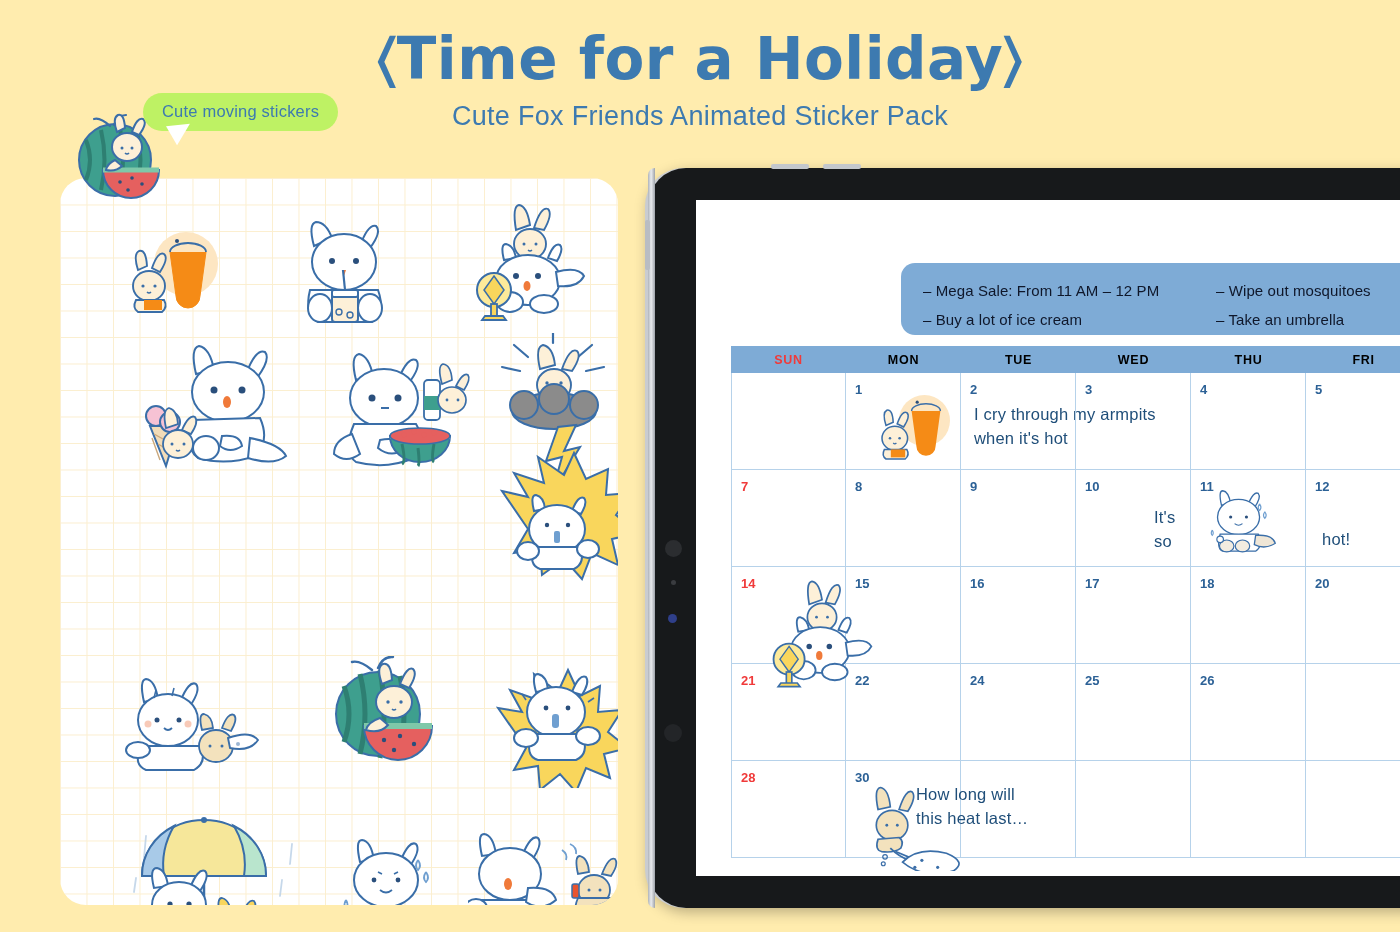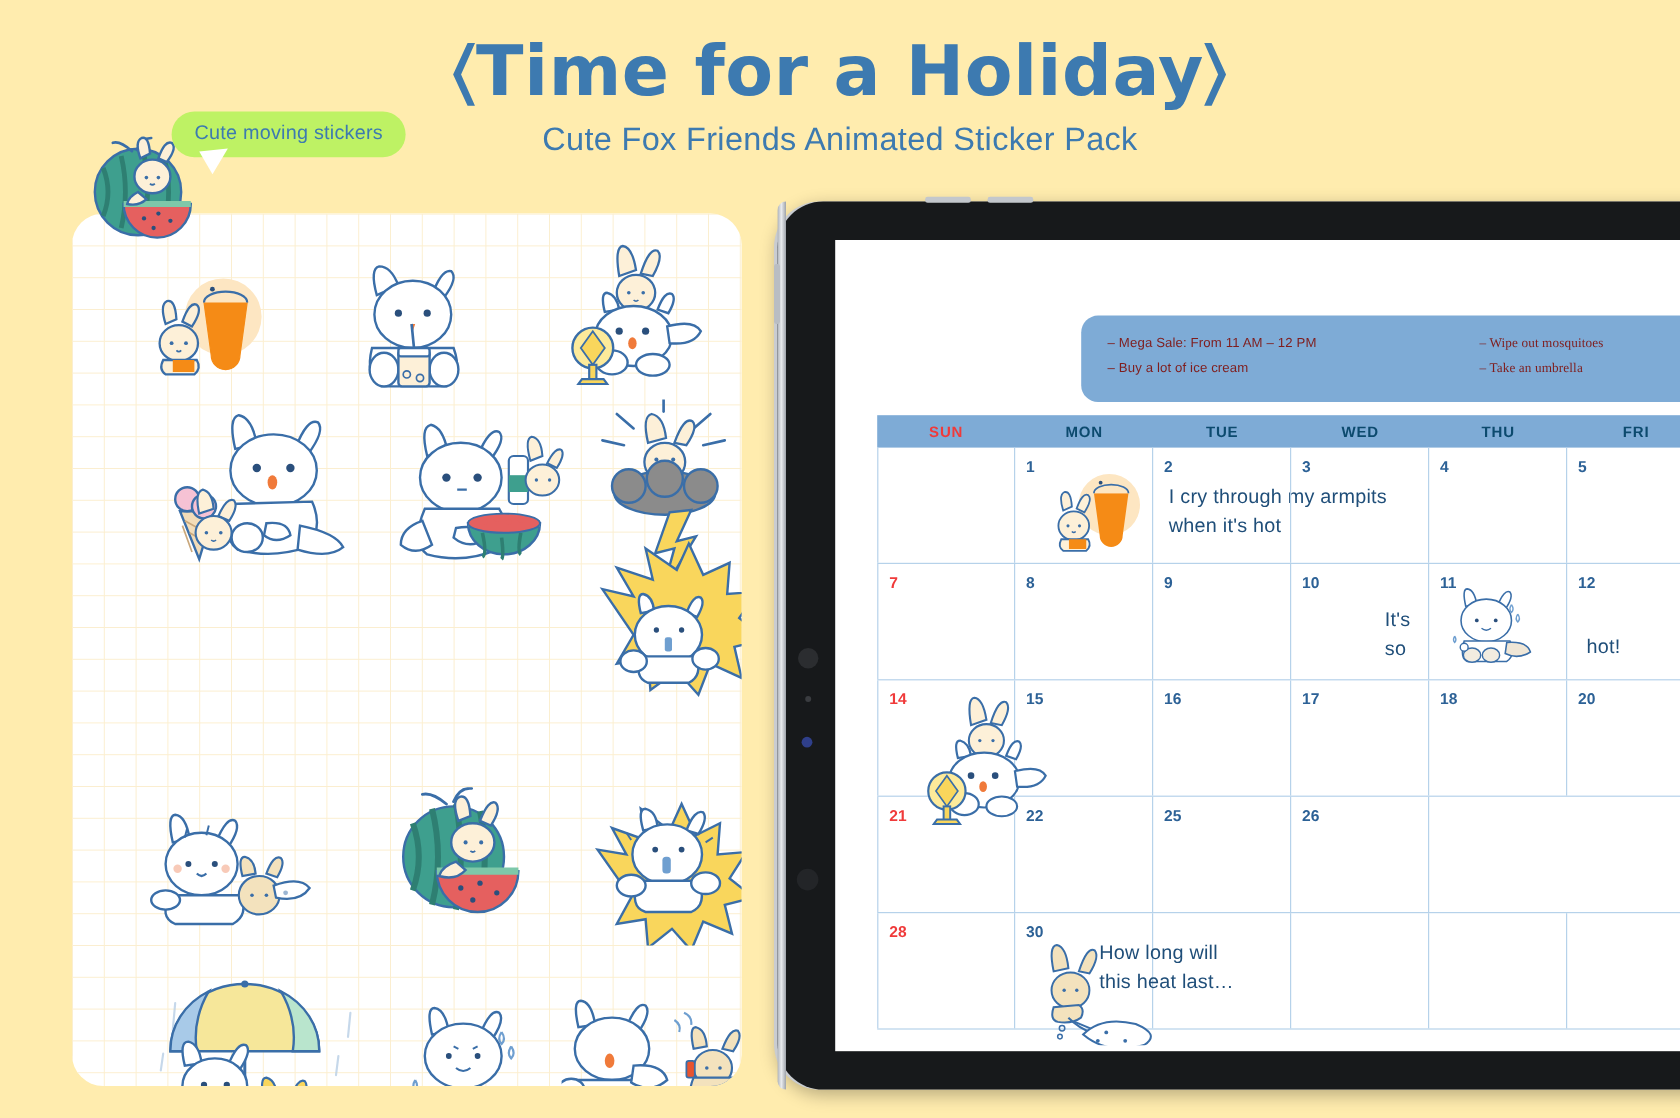--- a/index.html
+++ b/index.html
@@ -107,33 +107,33 @@
     letter-spacing: .4px;
   }
   #notes-banner {
     position: absolute; left: 205px; top: 63px;
     width: 560px; height: 72px;
     background: #7eabd6; border-radius: 14px;
     padding: 12px 0 0 22px; overflow: hidden;
   }
   .note-col { position: absolute; top: 13px; }
   #note-col-a { left: 22px; }
-  #note-col-b { left: 332px; font-family: Liberation Serif, serif; }
+  #note-col-b { left: 315px; }
   .note-line {
-    color: #7f1d1d; font-size: 11px; line-height: 1.95;
+    color: #0f172a; font-size: 15px; line-height: 1.95;
     white-space: nowrap; letter-spacing: .1px;
   }
 
   #cal-grid { position: absolute; left: 35px; top: 146px; width: 760px; }
   #dow-row {
     display: grid; grid-template-columns: repeat(7, 115px);
     background: #7eabd6; height: 27px; width: 805px;
   }
   .dow {
-    color: #0c4a6e; font-size: 12.5px; font-weight: 700;
+    color: #000000; font-size: 12.5px; font-weight: 700;
     display: flex; align-items: center; justify-content: center;
     letter-spacing: .7px;
   }
   .dow.sun { color: #f03a3a; }
 
   .week {
     display: grid; grid-template-columns: repeat(7, 115px);
     width: 805px; height: 97px;
     border-bottom: 1.4px solid #b6d2ea;
   }
@@ -659,20 +659,21 @@
         <div class="day"><span class="daynum">16</span></div>
         <div class="day"><span class="daynum">17</span></div>
         <div class="day"><span class="daynum">18</span></div>
         <div class="day"><span class="daynum">20</span></div>
 
       </div>
 
       <div class="week">
         <div class="day"><span class="daynum sun">21</span></div>
         <div class="day"><span class="daynum">22</span></div>
+        <div class="day"><span class="daynum">24</span></div>
         <div class="day"><span class="daynum">25</span></div>
         <div class="day"><span class="daynum">26</span></div>
 
       </div>
 
       <div class="week">
         <div class="day"><span class="daynum sun">28</span></div>
         <div class="day">
           <span class="daynum">30</span>
           <div class="cal-art" style="left:18px;top:22px;z-index:3">

